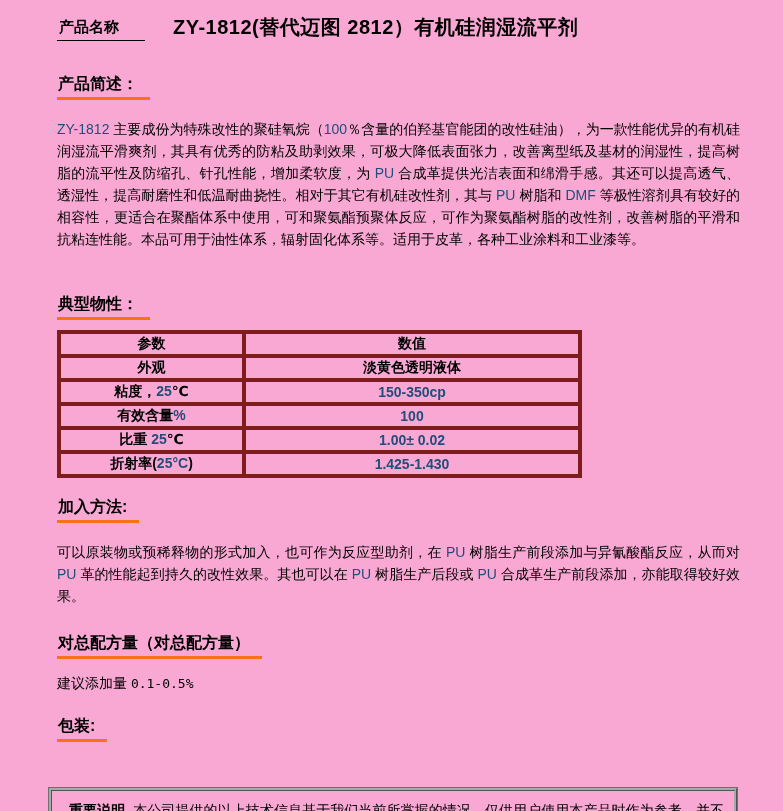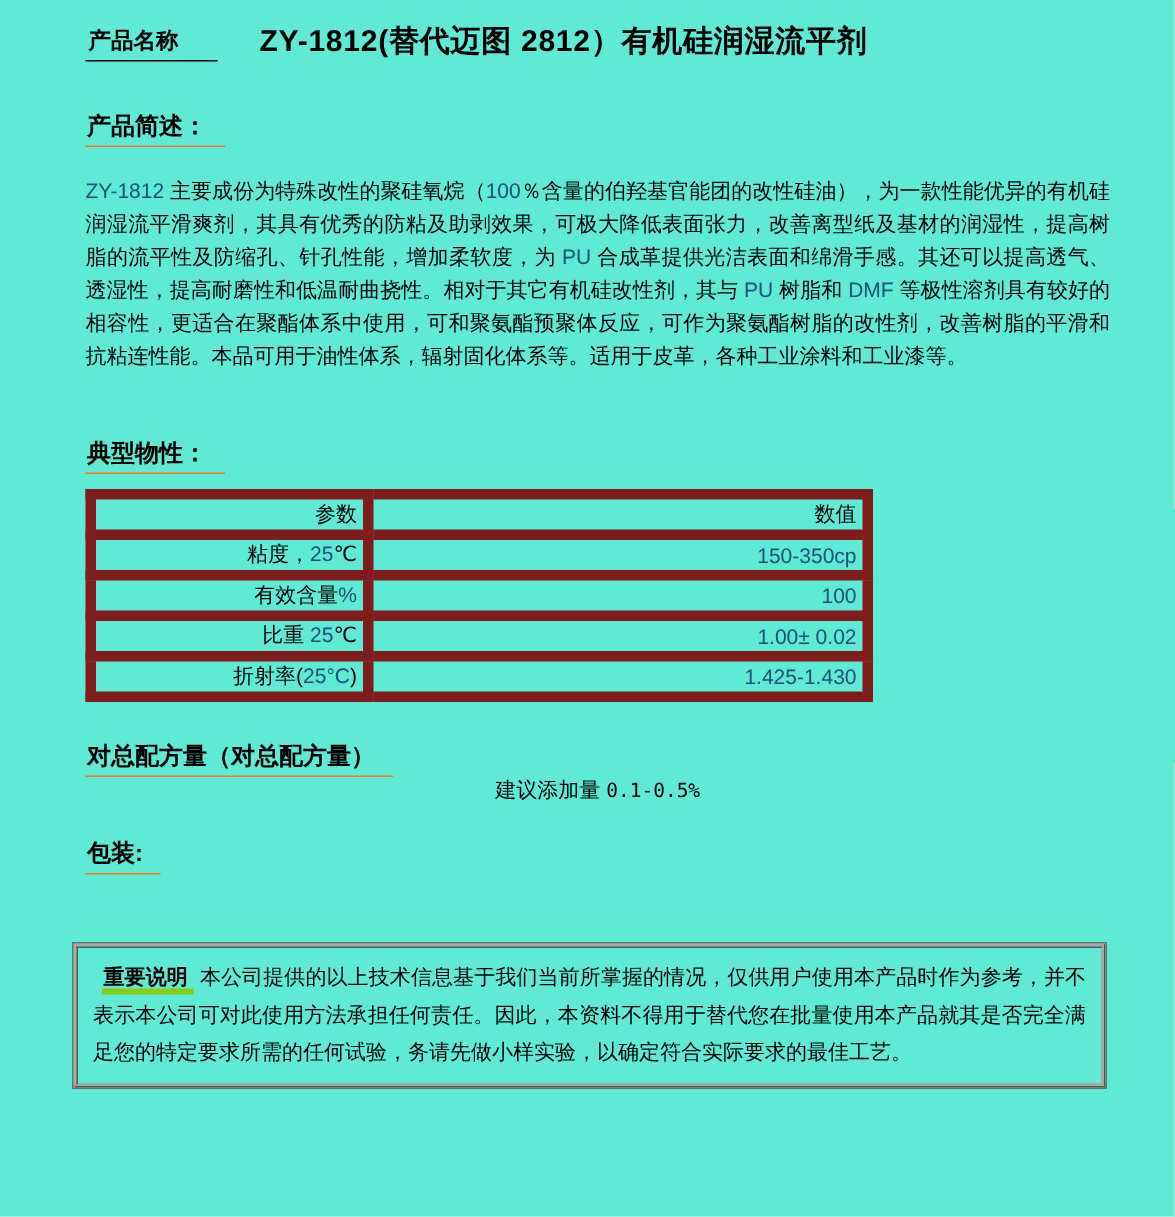--- a/index.html
+++ b/index.html
@@ -1,54 +1,54 @@
 <!DOCTYPE html>
 <html><head>
 <meta charset="utf-8">
 <style>
   * { margin:0; padding:0; box-sizing:border-box; }
   html,body { background:#e9e9e9; }
   .page {
-    width:783px; height:811px; background:#5eead4; overflow:hidden;
+    width:783px; height:811px; background:#f9a8d4; overflow:hidden;
     font-family:"Liberation Sans","DejaVu Sans",sans-serif;
     color:#000; position:relative;
     padding:14px 43px 0 57px;
   }
   
   .hdr { display:flex; align-items:flex-end; }
   .hdr-label {
     font-size:15px; font-weight:bold;
     border-bottom:1px solid #000; padding:0 26px 3px 2px;
     white-space:nowrap;
   }
   .hdr-title {
     font-size:20px; font-weight:bold; margin-left:28px;
     letter-spacing:0.5px; white-space:nowrap;
   }
   
   .sec-h {
     display:inline-block; font-size:16px; font-weight:bold;
-    border-bottom:1px solid #f97316; padding:0 12px 2px 1px;
+    border-bottom:3px solid #f97316; padding:0 12px 2px 1px;
   }
   .para {
     font-size:14px; line-height:22px; text-align:justify; margin-top:18px;
   }
   .latin { color:#1f4e79; }
   
   table.props {
     border-collapse:collapse; width:525px; margin-top:10px;
     font-size:14px;
   }
   table.props th, table.props td {
-    border:7px solid #7f1d1d; font-weight:normal; text-align:right;
+    border:4px solid #7f1d1d; font-weight:bold; text-align:center;
     padding:1px 4px; height:23px; vertical-align:middle;
   }
   table.props th:first-child, table.props td:first-child { width:185px; }
   
-  .dosage-line { font-size:14px; margin-top:0;text-align:center; }
+  .dosage-line { font-size:14px; margin-top:16px; }
   .dosage-value { font-family:"DejaVu Sans Mono","Liberation Mono",monospace; font-size:13px; }
   
   .notice {
     margin:46px 0 0 -8px; width:688px;
     border:3px ridge #a8a8a8; outline:1px solid #6f6f6f;
     padding:7px 10px 8px 10px;
     font-size:14px; line-height:25px; text-align:justify;
   }
   .notice-label {
     font-weight:bold; border-bottom:4px solid #84cc16;
@@ -79,39 +79,47 @@
     <span class="sec-h">典型物性：</span>
     <table class="props">
       <thead>
         <tr>
           <th>参数</th>
           <th>数值</th>
         </tr>
       </thead>
       <tbody>
           <tr>
+            <td class="wrap-latin">外观</td>
+            <td class="wrap-latin">淡黄色透明液体</td>
+          </tr>
+          <tr>
             <td class="wrap-latin">粘度，<span class="latin">25</span>℃</td>
             <td class="wrap-latin"><span class="latin">150-350cp</span></td>
           </tr>
           <tr>
             <td class="wrap-latin">有效含量<span class="latin">%</span></td>
             <td class="wrap-latin"><span class="latin">100</span></td>
           </tr>
           <tr>
             <td class="wrap-latin">比重 <span class="latin">25</span>℃</td>
             <td class="wrap-latin"><span class="latin">1.00± 0.02</span></td>
           </tr>
           <tr>
             <td class="wrap-latin">折射率(<span class="latin">25°C</span>)</td>
             <td class="wrap-latin"><span class="latin">1.425-1.430</span></td>
           </tr>
         </tbody>
     </table>
   </div>
 
+  <div class="mt-method">
+    <span class="sec-h">加入方法:</span>
+    <div class="para wrap-latin">可以原装物或预稀释物的形式加入，也可作为反应型助剂，在 <span class="latin">PU</span> 树脂生产前段添加与异氰酸酯反应，从而对 <span class="latin">PU</span> 革的性能起到持久的改性效果。其也可以在 <span class="latin">PU</span> 树脂生产后段或 <span class="latin">PU</span> 合成革生产前段添加，亦能取得较好效果。</div>
+  </div>
 
   <div class="mt-dosage">
     <span class="sec-h">对总配方量（对总配方量）</span>
     <div class="dosage-line">
       <span>建议添加量 </span><span class="dosage-value">0.1-0.5%</span>
     </div>
   </div>
 
   <div class="mt-packing">
     <span class="sec-h">包装:</span>

